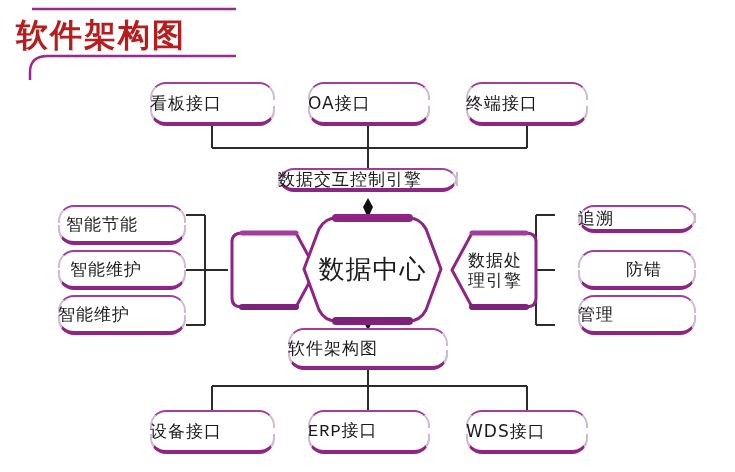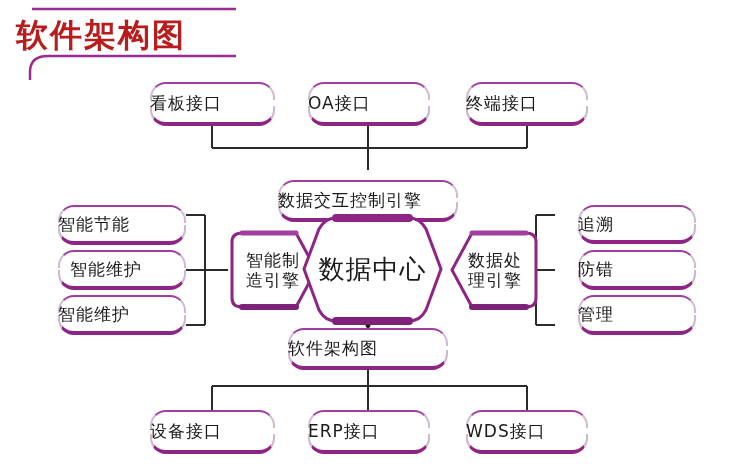--- a/index.html
+++ b/index.html
@@ -118,68 +118,64 @@
     <span class="edge-bot"></span>
     <span class="lbl">OA接口</span>
   </div>
 
   <div class="node" style="left:466px;top:82px;width:122px;height:44px;">
     <span class="edge-top"></span>
     <span class="edge-bot"></span>
     <span class="lbl">终端接口</span>
   </div>
 
-  <div class="node" style="left:278px;top:180px;width:180px;height:42px;">
+  <div class="node" style="left:278px;top:168px;width:180px;height:24px;">
     <span class="edge-top"></span>
     <span class="edge-bot"></span>
     <span class="lbl">数据交互控制引擎</span>
   </div>
 
-  <div class="node" style="left:58px;top:205px;width:128px;height:40px;">
+  <div class="node" style="left:58px;top:205px;width:128px;height:40px;padding-left:8px;">
     <span class="edge-top"></span>
     <span class="edge-bot"></span>
     <span class="lbl">智能节能</span>
   </div>
   <div class="node" style="left:58px;top:250px;width:128px;height:40px;padding-left:12px;">
     <span class="edge-top"></span>
     <span class="edge-bot"></span>
     <span class="lbl">智能维护</span>
   </div>
   <div class="node" style="left:58px;top:295px;width:128px;height:40px;">
     <span class="edge-top"></span>
     <span class="edge-bot"></span>
     <span class="lbl">智能维护</span>
   </div>
 
-  <div class="node" style="left:578px;top:205px;width:118px;height:39px;">
+  <div class="node" style="left:578px;top:205px;width:118px;height:28px;">
     <span class="edge-top"></span>
     <span class="edge-bot"></span>
     <span class="lbl">追溯</span>
   </div>
-  <div class="node" style="left:578px;top:250px;width:118px;height:40px;">
+  <div class="node" style="left:578px;top:250px;width:118px;height:40px;padding-left:48px;">
     <span class="edge-top"></span>
     <span class="edge-bot"></span>
     <span class="lbl">防错</span>
   </div>
   <div class="node" style="left:578px;top:295px;width:118px;height:40px;">
     <span class="edge-top"></span>
     <span class="edge-bot"></span>
     <span class="lbl">管理</span>
   </div>
 
   <div class="hexnode" style="left:228px;top:230px;width:90px;height:80px;">
     <svg width="90" height="80" viewBox="0 0 90 80">
       <path d="M14 3 L68 3 L88 40 L68 77 L14 77 Q4 77 4 68 L4 12 Q4 3 14 3 Z" fill="#ffffff" stroke="#8E2585" stroke-width="3"></path>
       <path d="M14 77 L68 77" stroke="#7E2178" stroke-width="6" fill="none" stroke-linecap="round"></path>
       <path d="M14 3 L68 3" stroke="#A23DA0" stroke-width="5" fill="none" stroke-linecap="round"></path>
     </svg>
-    <span class="lbl">
-      <span>智能制</span><br>
-      <span>造引擎</span>
-    </span>
   </div>
 
   <div class="hexnode" style="left:300px;top:213px;width:145px;height:113px;font-size:26px;">
     <svg width="145" height="113" viewBox="0 0 145 113">
       <path d="M36 5 L109 5 Q120 5 126 16 L141 56 L126 97 Q120 108 109 108 L36 108
                Q25 108 19 97 L4 56 L19 16 Q25 5 36 5 Z" fill="#ffffff" stroke="#8E2585" stroke-width="3"></path>
       <path d="M36 5 L109 5" stroke="#8E2585" stroke-width="8" fill="none" stroke-linecap="round"></path>
       <path d="M36 108 L109 108" stroke="#7E2178" stroke-width="8" fill="none" stroke-linecap="round"></path>
     </svg>
     <span class="lbl">数据中心</span>
@@ -201,21 +197,21 @@
     <span class="edge-top"></span>
     <span class="edge-bot"></span>
     <span class="lbl">软件架构图</span>
   </div>
 
   <div class="node" style="left:150px;top:410px;width:125px;height:44px;">
     <span class="edge-top"></span>
     <span class="edge-bot"></span>
     <span class="lbl">设备接口</span>
   </div>
-  <div class="node" style="left:308px;top:410px;width:122px;height:44px;">
+  <div class="node" style="left:308px;top:410px;width:122px;height:44px;font-family:Liberation Mono, monospace;">
     <span class="edge-top"></span>
     <span class="edge-bot"></span>
     <span class="lbl">ERP接口</span>
   </div>
   <div class="node" style="left:466px;top:410px;width:122px;height:44px;">
     <span class="edge-top"></span>
     <span class="edge-bot"></span>
     <span class="lbl">WDS接口</span>
   </div>
 

